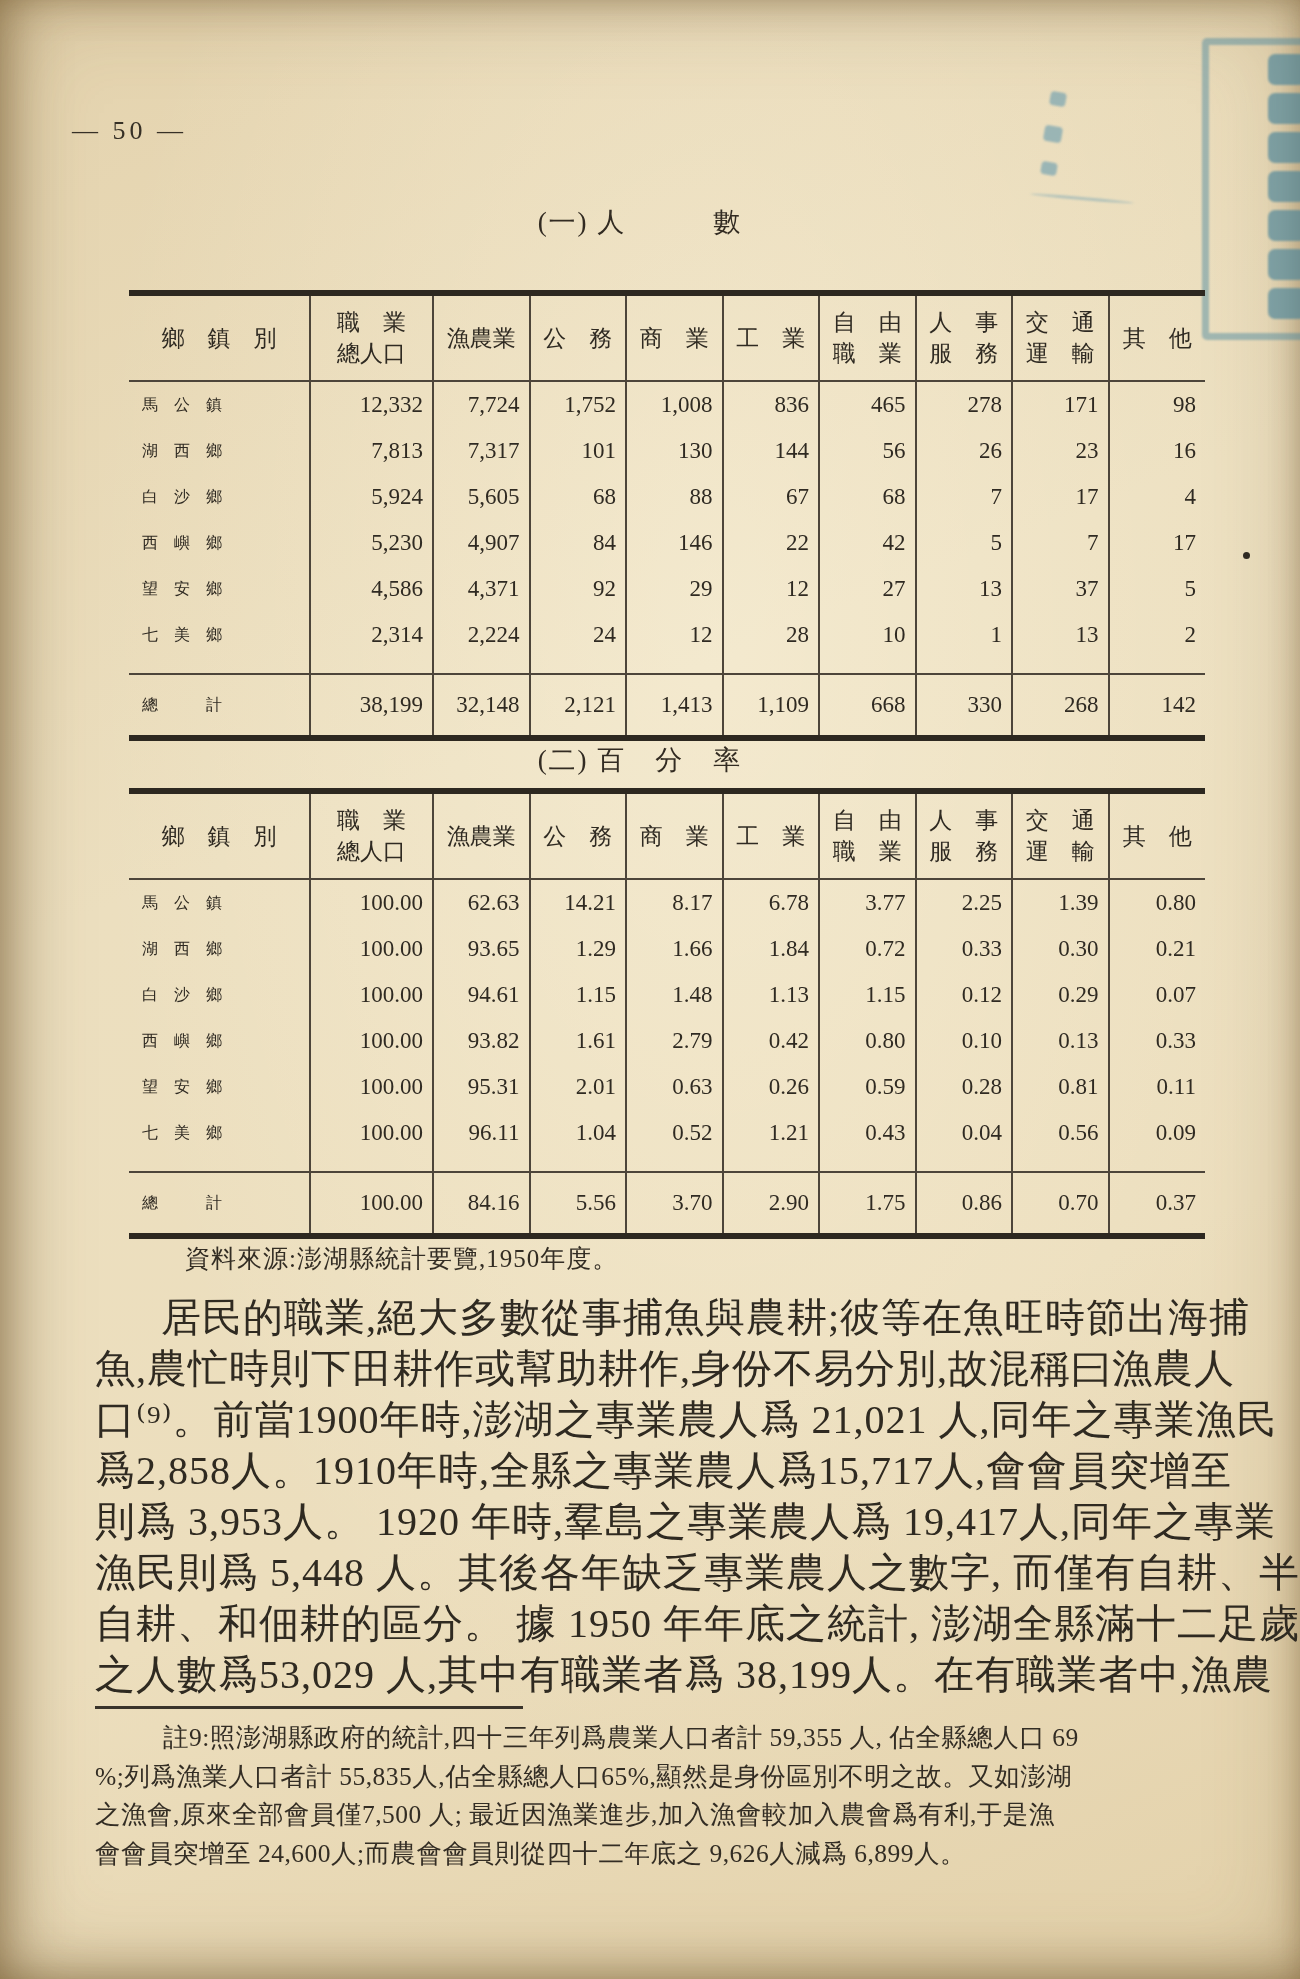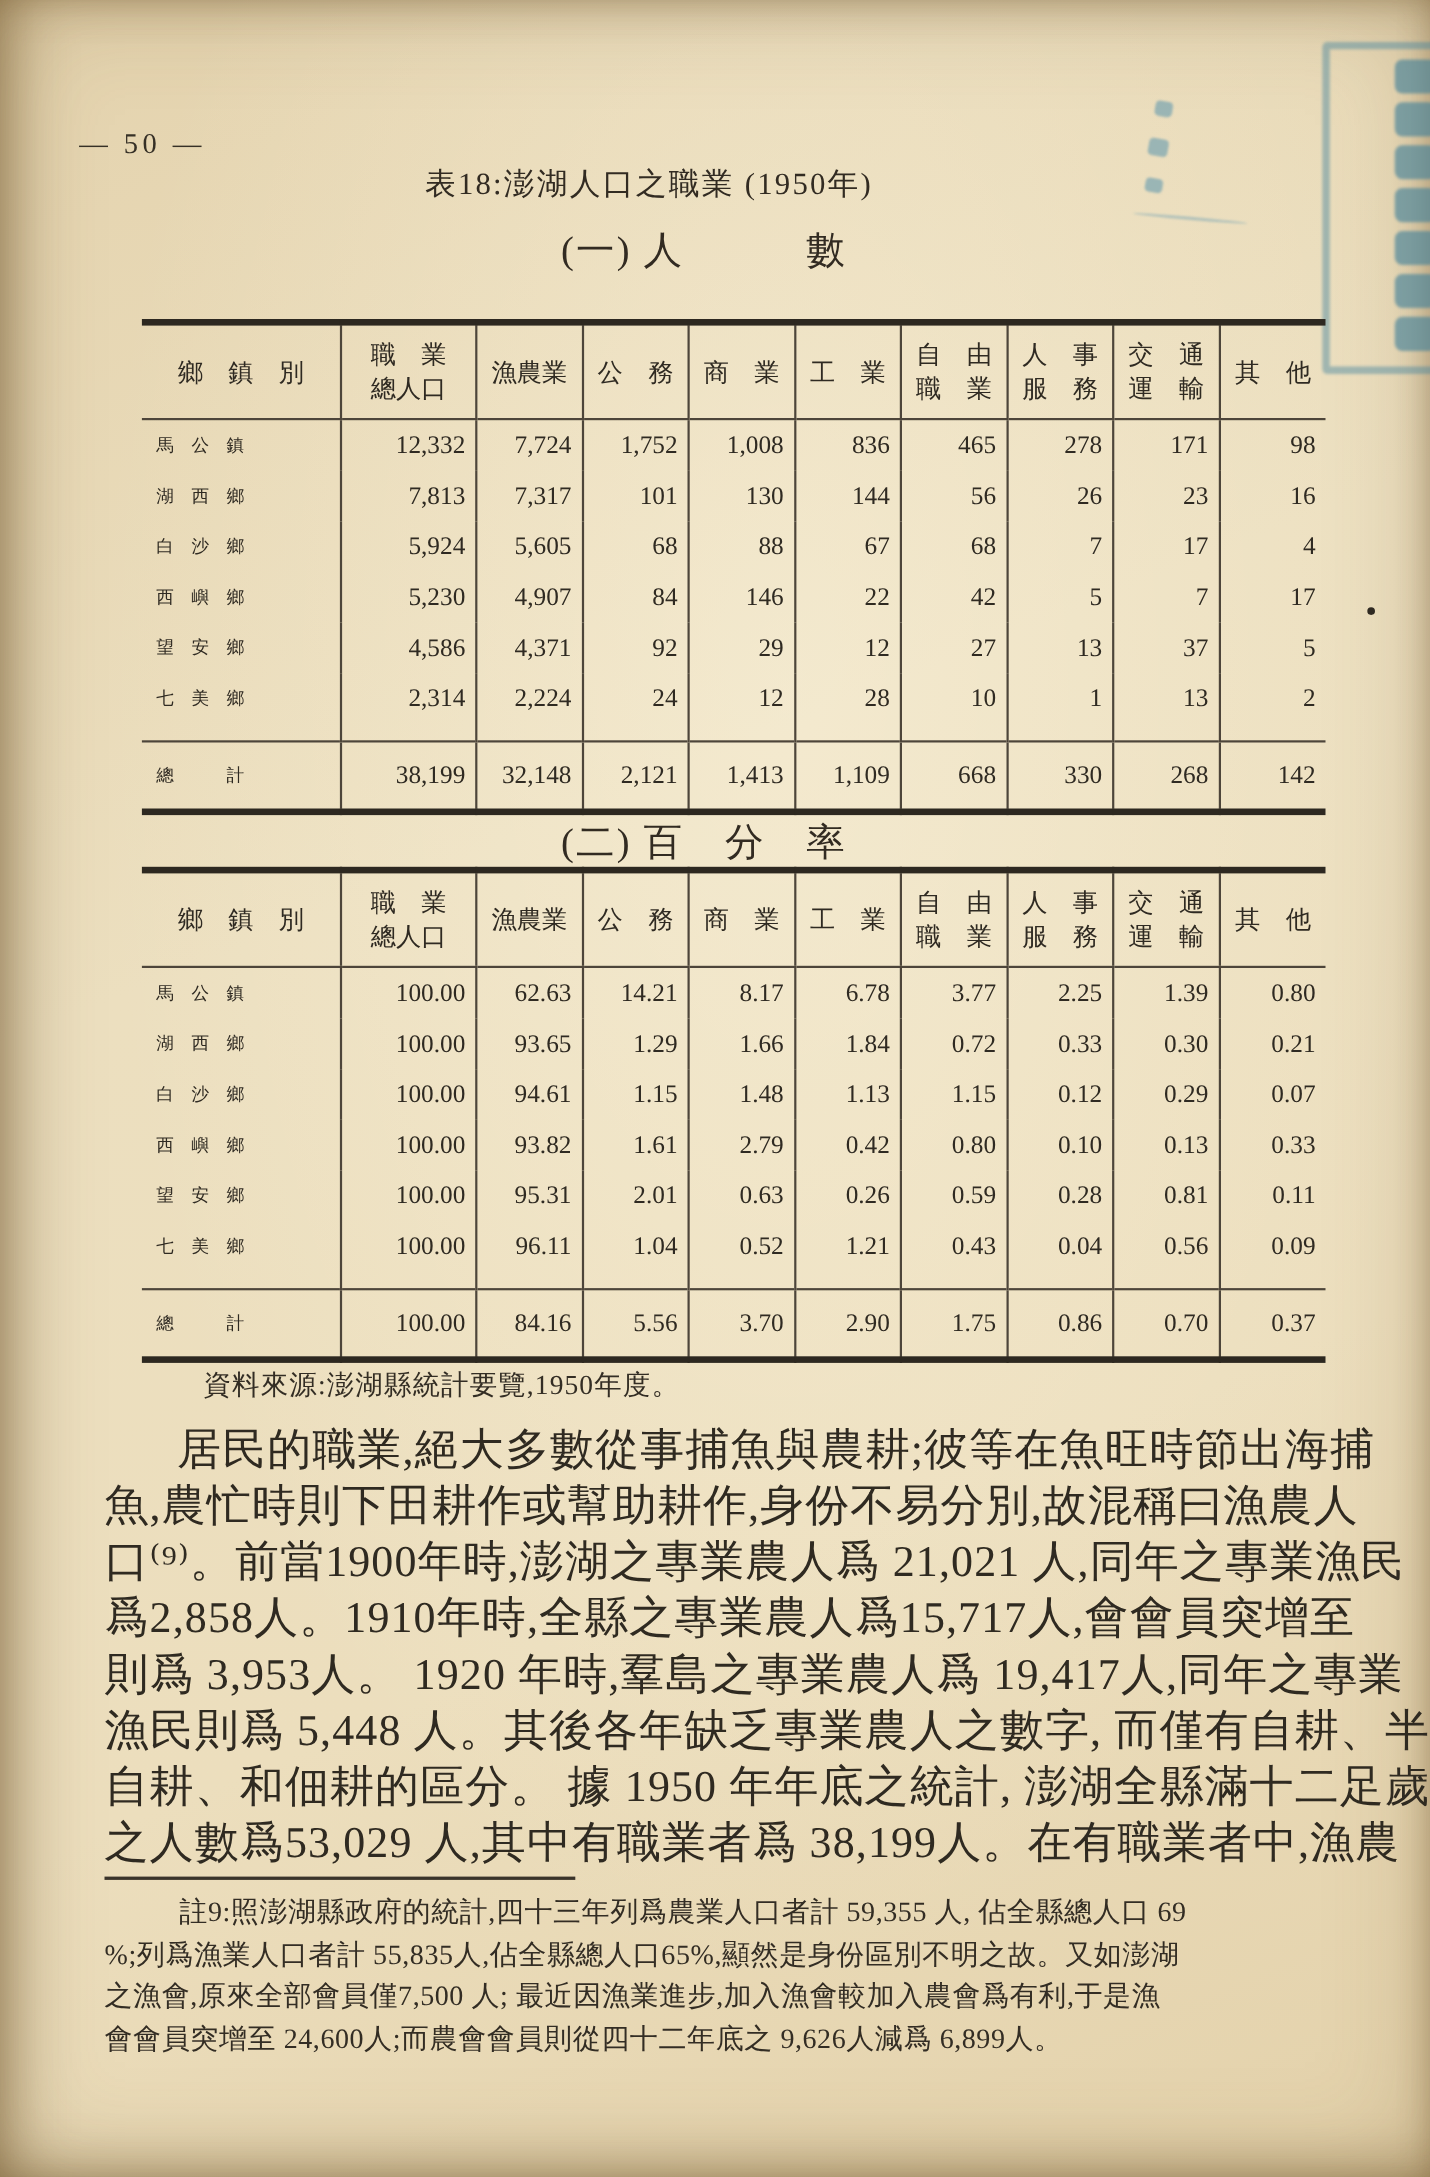--- a/index.html
+++ b/index.html
@@ -15,21 +15,21 @@
       inset -16px 0 34px -20px rgba(105,80,38,.33),
       inset 0 -28px 50px -26px rgba(105,80,38,.42),
       inset 0 22px 40px -24px rgba(105,80,38,.30);
     overflow:hidden;
     font-family:"Liberation Serif","DejaVu Serif",serif;
     color:#322b22;
     text-decoration:underline;
   }
   .page-number{position:absolute; left:72px; top:116px; font-size:26px; letter-spacing:4px; color:#363026;}
   .title{position:absolute; top:148px; left:0; width:1180px; text-align:center; font-size:28px; font-weight:normal; letter-spacing:2px; margin:0;}
-  .subtitle{position:absolute; left:0; width:1280px; text-align:center; font-size:35px; letter-spacing:2px;}
+  .subtitle{position:absolute; left:0; width:1280px; text-align:center; font-size:27px; letter-spacing:2px;}
   .subtitle.s1{top:204px;}
   .subtitle.s2{top:742px;}
 
   table.stat{
     position:absolute; left:129px; width:1076px; table-layout:fixed; border-collapse:collapse;
     border-top:6px solid #2d2820; border-bottom:6px solid #2d2820;
   }
   table.stat.t1{top:290px;}
   table.stat.t2{top:788px;}
   .stat th:first-child,.stat td:first-child{width:176px;}
@@ -82,21 +82,20 @@
         <span></span>
         <span></span>
     </div>
   </div>
   <div class="mark m1"></div>
   <div class="mark m2"></div>
   <div class="mark m3"></div>
   <div class="swoosh"></div>
   <div class="speck"></div>
 
-  <h1 class="title">表18:澎湖人口之職業 (1950年)</h1>
 
   <div class="subtitle s1">(一) 人　　　數</div>
   <table class="stat t1">
       <thead>
         <tr>
           <th class="label">鄉　鎮　別</th>
           <th>職　業
 總人口</th>
           <th>漁農業</th>
           <th>公　務</th>

